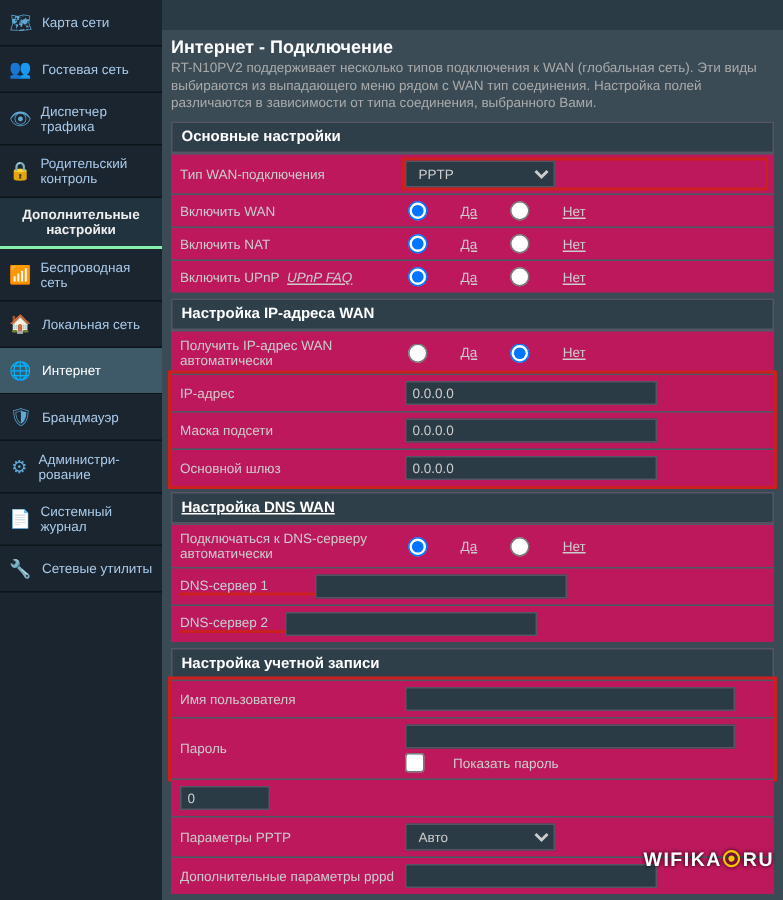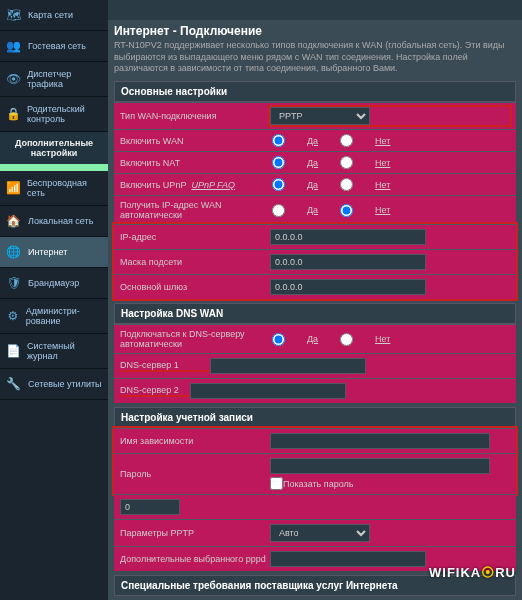--- a/index.html
+++ b/index.html
@@ -1,36 +1,36 @@
 <!DOCTYPE html>
 <html><head>
 <meta charset="utf-8">
 <style>
 * { box-sizing: border-box; margin: 0; padding: 0; }
 body { font-family: Arial, sans-serif; font-size: 10px; background: #2a3b45; color: #ccc; width: 522px; height: 600px; overflow: hidden; }
 .layout { display: flex; height: 100%; }
 .sidebar { width: 108px; background: #1a2530; flex-shrink: 0; }
 .nav-item { display: flex; align-items: center; gap: 6px; padding: 7px 6px; border-bottom: 1px solid #0d1419; color: #a9c9e8; cursor: pointer; font-size: 9px; }
 .nav-item.active { background: #3e5968; color: #fff; }
-.nav-header { padding: 6px; color: #eee; font-size: 9px; font-weight: bold; text-align: center; background: #223340; border-bottom: 7px solid #86efac; }
+.nav-header { padding: 6px; color: #eee; font-size: 9px; font-weight: bold; text-align: center; background: #223340; border-bottom: 2px solid #86efac; }
 .nav-icon { width: 16px; height: 16px; display: inline-flex; align-items: center; justify-content: center; font-size: 12px; color: #5fa8d3; }
 .main { flex: 1; background: #3a4b55; padding: 4px 6px 6px 6px; overflow-y: auto; display: flex; flex-direction: column; margin-top: 20px; }
 .title { color: #fff; font-size: 12px; font-weight: bold; margin-bottom: 2px; }
 .desc { color: #aaa; font-size: 9px; line-height: 1.3; margin-bottom: 6px; }
 .section-header { background: #2e3f49; color: #fff; font-weight: bold; padding: 4px 6px; font-size: 10px; border: 1px solid #556; }
 .row { display: flex; align-items: center; padding: 4px 6px; border-top: 1px solid #4a5b65; background: #be185d; }
 .row-label { width: 150px; color: #ccc; font-size: 9px; }
 .row-field { flex: 1; }
-input[type=text], input[type=password], select { background: #2a3b45; border: 1px solid #556; color: #ccc; font-size: 9px; padding: 2px 4px; width: 156px; }
+input[type=text], input[type=password], select { background: #2a3b45; border: 1px solid #556; color: #ccc; font-size: 9px; padding: 2px 4px; width: 168px; }
 select { width: 100px; }
 .radio-group { display: flex; gap: 20px; color: #ccc; font-size: 9px; align-items: center; text-decoration: underline; }
 .radio-group input { margin: 0 2px; }
 .hl-red { outline: 2px solid #cc2020; outline-offset: 0; }
 .hl-red-thin { border-bottom: 2px solid #cc2020; }
-.chk { display: flex; align-items: center; gap: 0; margin-top: 3px; font-size: 9px; }
+.chk { display: flex; align-items: center; gap: 19px; margin-top: 3px; font-size: 9px; }
 .watermark { position: fixed; bottom: 20px; right: 6px; color: #fff; font-size: 13px; font-weight: bold; letter-spacing: 1px; text-shadow: 0 0 3px #000; }
 .watermark .dot { color: #f7c600; }
 .link { text-decoration: underline; cursor: pointer; font-style: italic; }
 </style>
 </head>
 <body>
 
 <div class="layout">
 <div class="sidebar">
   <div id="nav-primary">
@@ -116,20 +116,21 @@
   <div class="row">
         <div class="row-label"><span>Включить UPnP</span>&nbsp;&nbsp;<span class="link">UPnP  FAQ</span></div>
     <div class="row-field radio-group">
           <input type="radio" checked="" style="">
           <span>Да</span>
           <input type="radio" style="">
           <span>Нет</span>
         </div>
       </div>
 
+  <div class="section-header" style="margin-top:4px;">Настройка IP-адреса WAN</div>
   <div class="row">
         <div class="row-label">Получить IP-адрес WAN автоматически</div>
     <div class="row-field radio-group">
           <input type="radio" style="">
           <span>Да</span>
           <input type="radio" checked="" style="">
           <span>Нет</span>
         </div>
       </div>
   <div class="hl-red">
@@ -140,21 +141,21 @@
     <div class="row">
           <div class="row-label">Маска подсети</div>
       <div class="row-field"><input type="text" value="0.0.0.0" style=""></div>
         </div>
     <div class="row">
           <div class="row-label">Основной шлюз</div>
       <div class="row-field"><input type="text" value="0.0.0.0" style=""></div>
         </div>
   </div>
 
-  <div class="section-header" style="margin-top:4px;">Настройка DNS WAN</div>
+  <div class="section-header" style="margin-top:4px;text-decoration:underline;">Настройка DNS WAN</div>
   <div class="row">
         <div class="row-label">Подключаться к DNS-серверу автоматически</div>
     <div class="row-field radio-group">
           <input type="radio" checked="" style="">
           <span>Да</span>
           <input type="radio" style="">
           <span>Нет</span>
         </div>
       </div>
   <div class="row">
@@ -162,41 +163,41 @@
     <div class="row-field"><input type="text" style=""></div>
       </div>
   <div class="row">
         <div class="row-label hl-red-thin" style="width:70px;">DNS-сервер 2</div>
     <div class="row-field"><input type="text" style=""></div>
       </div>
 
   <div class="section-header" style="margin-top:4px;">Настройка учетной записи</div>
   <div class="hl-red">
     <div class="row">
-          <div class="row-label">Имя зависимости</div>
+          <div class="row-label">Имя пользователя</div>
       <div class="row-field"><input type="text" style="width: 220px;"></div>
         </div>
     <div class="row">
           <div class="row-label">Пароль</div>
       <div class="row-field"><input type="password" style="width: 220px;">
         <div class="chk">
               <input type="checkbox" style="">
               <span>Показать пароль</span>
             </div></div>
         </div>
   </div>
   <div class="row">
     <div class="row-field"><input type="text" style="width: 60px;" value="0"></div>
       </div>
   <div class="row">
         <div class="row-label">Параметры PPTP</div>
     <div class="row-field"><select><option>Авто</option></select></div>
       </div>
   <div class="row">
-        <div class="row-label">Дополнительные выбранного pppd</div>
+        <div class="row-label">Дополнительные параметры pppd</div>
     <div class="row-field"><input type="text" style=""></div>
       </div>
 
   <div class="section-header" style="margin-top:4px;">Специальные требования поставщика услуг Интернета</div>
 
 </div>
 </div>
 
 <div class="watermark"><span>WIFIKA</span><span class="dot">⦿</span><span>RU</span></div>
 

